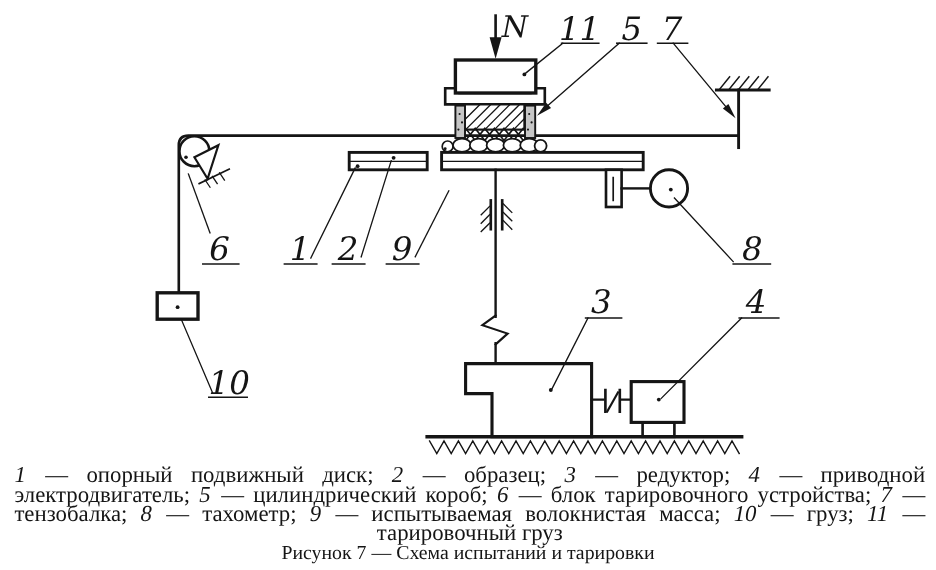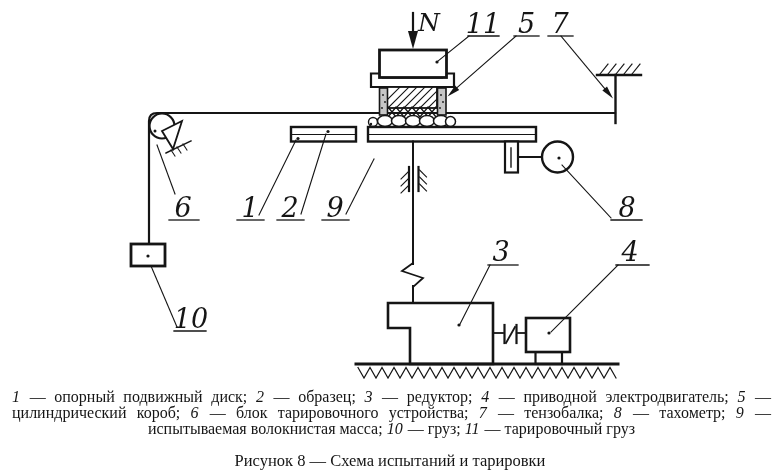--- a/index.html
+++ b/index.html
@@ -9,21 +9,21 @@
     color:var(--ink);
     font-family:"Liberation Serif","DejaVu Serif",serif;
     position:relative; overflow:hidden;
   }
   .stage{ position:absolute; inset:0; }
   svg{ position:absolute; left:0; top:0; color:var(--ink); }
   .callout{ font:italic 27px "DejaVu Serif","Liberation Serif",serif; }
   .force-label{ font:italic 25px "DejaVu Serif","Liberation Serif",serif; }
   .legend{
     position:absolute; left:12px; right:9px; top:389px;
-    font-size:16px; line-height:16px;
+    font-size:19px; line-height:16px;
     text-align:justify; text-align-last:center;
   }
   .legend i{ padding-right:1px; }
   .fig-caption{
     position:absolute; left:0; right:0; top:451px;
     text-align:center; font-size:16.5px;
   }
 </style>
 </head>
 <body>
@@ -218,15 +218,15 @@
   </g>
   <g>
     <line x1="618" y1="265" x2="551" y2="332" stroke-width="1.1"></line>
     <text class="callout" x="630" y="261" text-anchor="middle" fill="currentColor" stroke="none">4</text>
     <line x1="616" y1="265" x2="649" y2="265" stroke-width="1.3"></line>
   </g>
 </svg>
 
 <div class="legend"><i>1</i> — опорный подвижный диск; <i>2</i> — образец; <i>3</i> — редуктор; <i>4</i> — приводной электродвигатель; <i>5</i> — цилиндрический короб; <i>6</i> — блок тарировочного устройства; <i>7</i> — тензобалка; <i>8</i> — тахометр; <i>9</i> — испытываемая волокнистая масса; <i>10</i> — груз; <i>11</i> — тарировочный груз</div>
 
-<div class="fig-caption">Рисунок 8 — Схема испытаний и тарировки</div>
+<div class="fig-caption">Рисунок 7 — Схема испытаний и тарировки</div>
 
 </div>
 
 </body></html>

